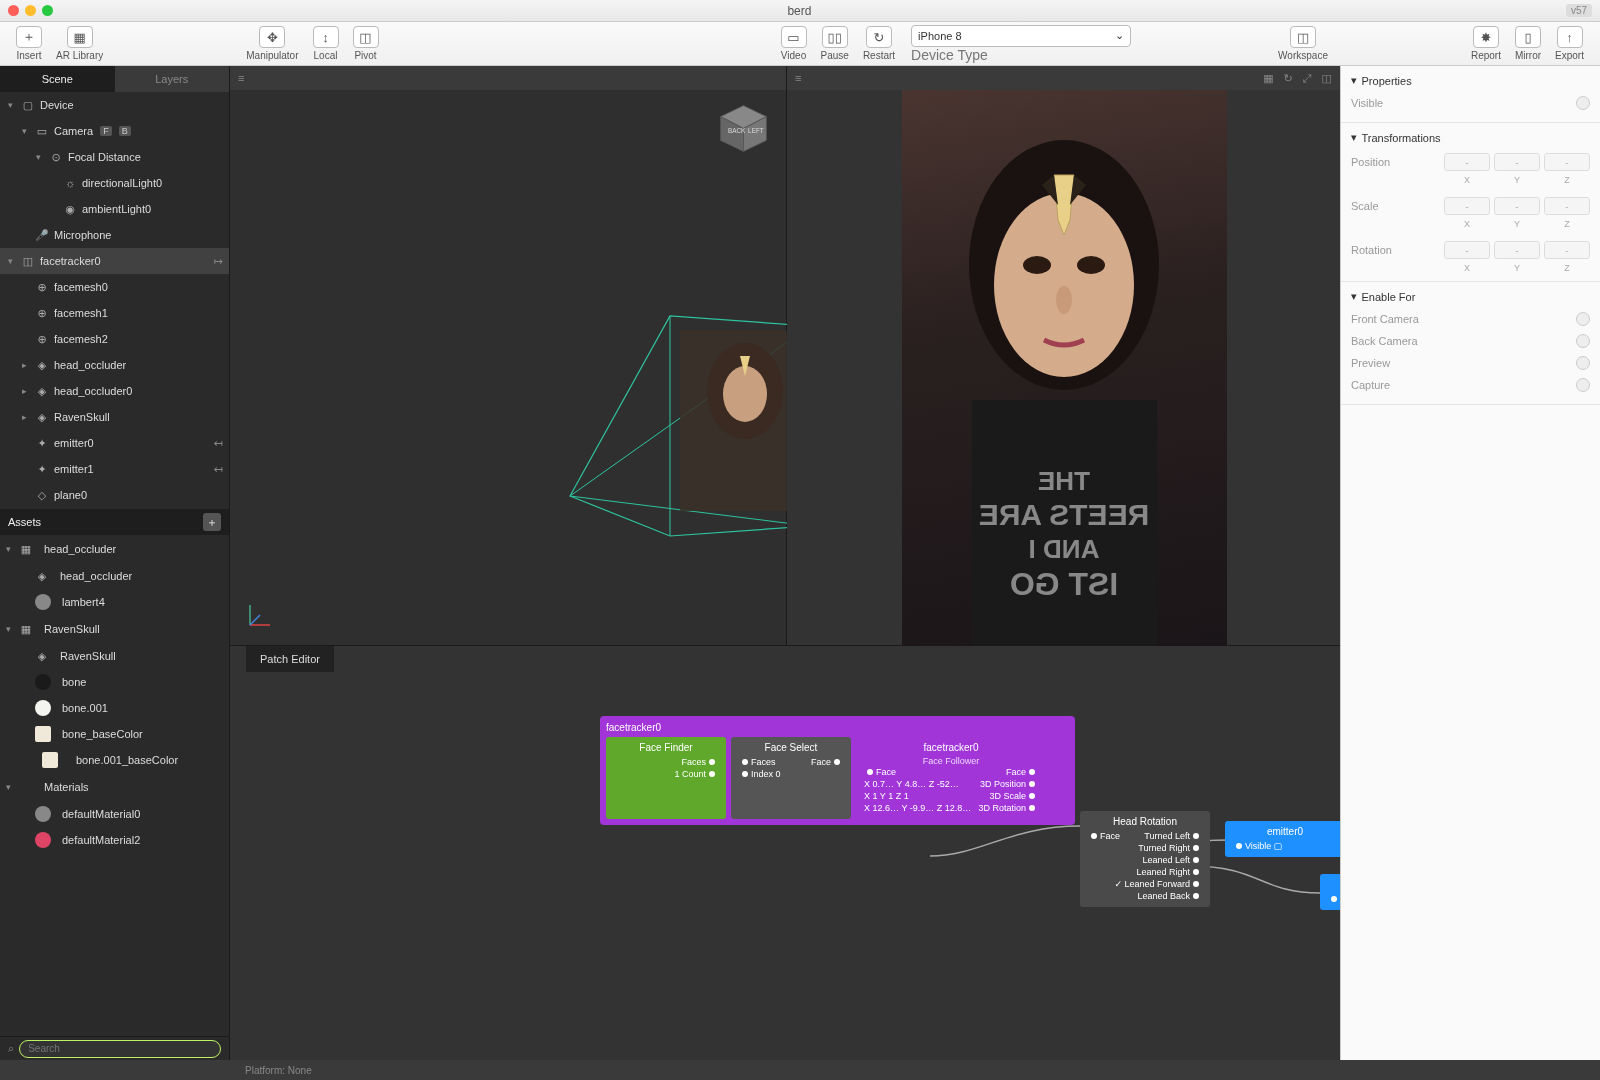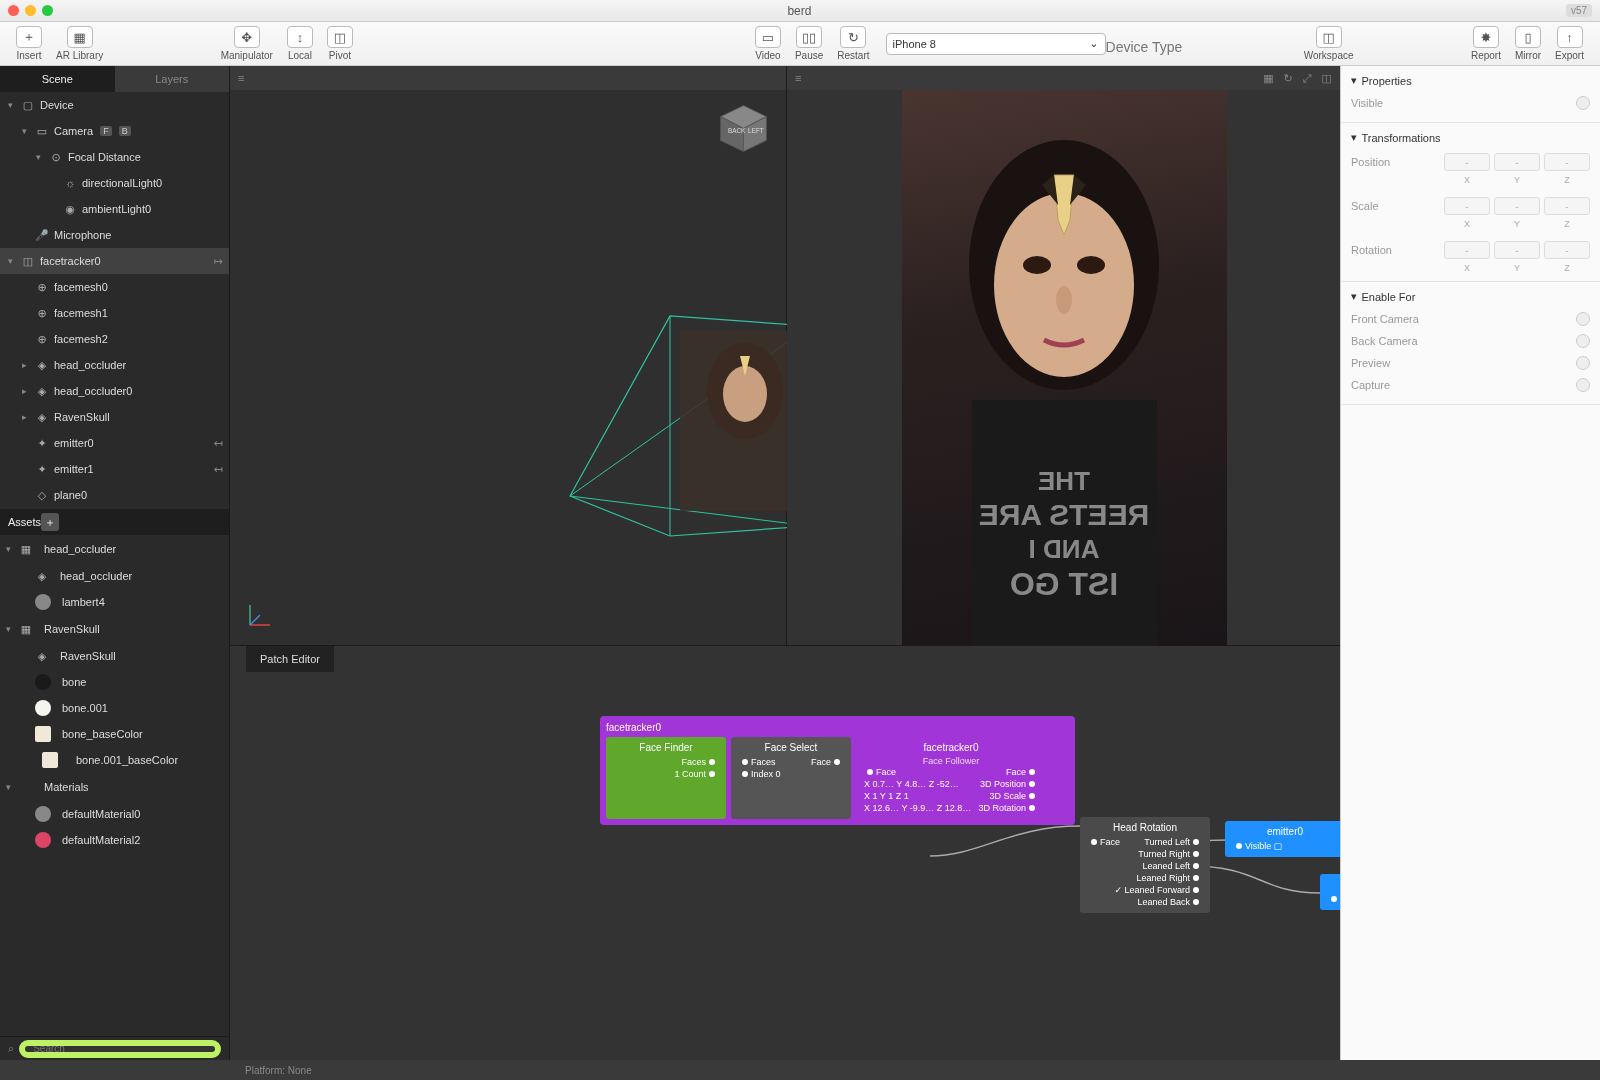--- a/index.html
+++ b/index.html
@@ -19,57 +19,57 @@
 .content{display:flex;height:calc(100% - 66px - 20px);}
 .left{width:230px;background:#2a2a2a;display:flex;flex-direction:column;border-right:1px solid #1a1a1a;}
 .tabs{display:flex;height:26px;background:#3a3a3a;}
 .tab{flex:1;display:flex;align-items:center;justify-content:center;color:#888;font-size:11px;}
 .tab.active{background:#1e1e1e;color:#eee;}
 .tree{flex:1;overflow:auto;}
 .node{height:26px;display:flex;align-items:center;padding-left:8px;color:#ddd;gap:5px;}
 .node.sel{background:#414141;}
 .node .chev{width:8px;font-size:9px;color:#888;}
 .node .nico{width:14px;text-align:center;color:#aaa;font-size:11px;}
-.sechdr{height:26px;background:#1e1e1e;display:flex;align-items:center;padding:0 8px;color:#eee;font-size:11px;}
+.sechdr{height:26px;background:#1e1e1e;display:flex;align-items:center;justify-content:space-between;padding:0 8px;color:#eee;font-size:11px;}
 .plusbtn{width:18px;height:18px;background:#555;border-radius:3px;display:flex;align-items:center;justify-content:center;}
 .mid{flex:1;display:flex;flex-direction:column;background:#2f2f2f;}
 .viewrow{height:580px;display:flex;border-bottom:1px solid #1a1a1a;}
 .view3d{flex:1;background:#2f2f2f;position:relative;border-right:1px solid #1a1a1a;}
 .vtop{height:24px;background:#3a3a3a;display:flex;align-items:center;padding:0 8px;color:#888;}
 .cube{position:absolute;top:35px;right:15px;width:55px;height:55px;}
 .preview{width:553px;background:#333;position:relative;}
 .pvimg{position:absolute;top:24px;left:115px;width:325px;height:556px;background:linear-gradient(170deg,#4a3530 0%,#2a2020 40%,#1a1518 100%);}
 .face3d{position:absolute;top:210px;left:320px;width:300px;height:280px;}
 .patchwrap{flex:1;background:#333;position:relative;overflow:hidden;}
 .ptab{position:absolute;top:0;left:16px;height:26px;background:#222;padding:0 14px;display:flex;align-items:center;color:#ddd;}
 .patch{position:absolute;border-radius:4px;}
 .pgroup{background:#a135d8;padding:6px;}
 .pgtitle{color:#fff;font-size:10px;margin-bottom:4px;}
 .pnodes{display:flex;gap:5px;}
 .pnode{border-radius:3px;padding:5px 8px;min-width:120px;font-size:10px;color:#fff;}
 .pn-green{background:#5fa82b;}
 .pn-grey{background:#555;}
 .pn-purple{background:#a135d8;}
-.pn-grey2{background:#4a4a4a;margin-top:6px;}
+.pn-grey2{background:#4a4a4a;}
 .pn-blue{background:#1f90ff;}
 .pnh{text-align:center;font-weight:500;margin-bottom:3px;}
 .pnrow{display:flex;justify-content:space-between;font-size:9px;padding:1px 0;}
 .port{width:6px;height:6px;border-radius:50%;background:#fff;display:inline-block;margin:0 3px;}
 .right{width:260px;background:#fafafa;color:#444;font-size:11px;border-left:1px solid #ccc;}
 .rsec{border-bottom:1px solid #e5e5e5;padding:8px 10px;}
 .rshdr{display:flex;align-items:center;gap:5px;margin-bottom:5px;color:#333;}
 .rrow{display:flex;align-items:center;justify-content:space-between;padding:4px 0;color:#999;}
 .toggle{width:14px;height:14px;border:1px solid #ccc;border-radius:7px;background:#eee;}
 .xyz{display:flex;gap:4px;}
 .xyzbox{width:46px;height:18px;border:1px solid #ddd;border-radius:3px;background:#f5f5f5;display:flex;align-items:center;justify-content:center;color:#bbb;font-size:10px;}
 .xyzlbl{display:flex;gap:4px;justify-content:flex-end;}
 .xyzlbl span{width:46px;text-align:center;color:#aaa;font-size:9px;}
 .statusbar{height:20px;background:#3a3a3a;display:flex;align-items:center;padding:0 10px;color:#888;font-size:10px;}
 .searchbar{height:24px;background:#2a2a2a;border-top:1px solid #1a1a1a;display:flex;align-items:center;padding:0 8px;gap:5px;color:#888;}
-.searchbar input{flex:1;background:#333;border:6px solid #bef264;border-radius:10px;height:18px;padding:0 8px;color:#bbb;font-size:10px;}
+.searchbar input{flex:1;background:#333;border:1px solid #bef264;border-radius:10px;height:18px;padding:0 8px;color:#bbb;font-size:10px;}
 svg.wire{position:absolute;top:0;left:0;width:100%;height:100%;pointer-events:none;}
 .badge{background:#555;color:#ccc;font-size:9px;padding:0 3px;border-radius:2px;margin-left:2px;}
 </style>
 </head>
 <body>
 
 <div class="titlebar">
   <div class="traffic">
     <span class="tclose"></span>
     <span class="tmin"></span>
@@ -112,21 +112,21 @@
       </div>
     <div class="tbtn">
         <div class="ico">▯▯</div>
         <span>Pause</span>
       </div>
     <div class="tbtn">
         <div class="ico">↻</div>
         <span>Restart</span>
       </div>
   </div>
-  <div style="display:flex;flex-direction:row;align-items:flex-end;margin:0 10px;">
+  <div style="display:flex;flex-direction:column;align-items:flex-start;margin:0 10px;">
     <div class="devsel">
         <span>iPhone 8</span>
         <span>⌄</span>
       </div>
     <span style="font-size:14px;color:#777;">Device Type</span>
   </div>
   <div class="tspace"></div>
   <div class="tbtn">
       <div class="ico">◫</div>
       <span>Workspace</span>

